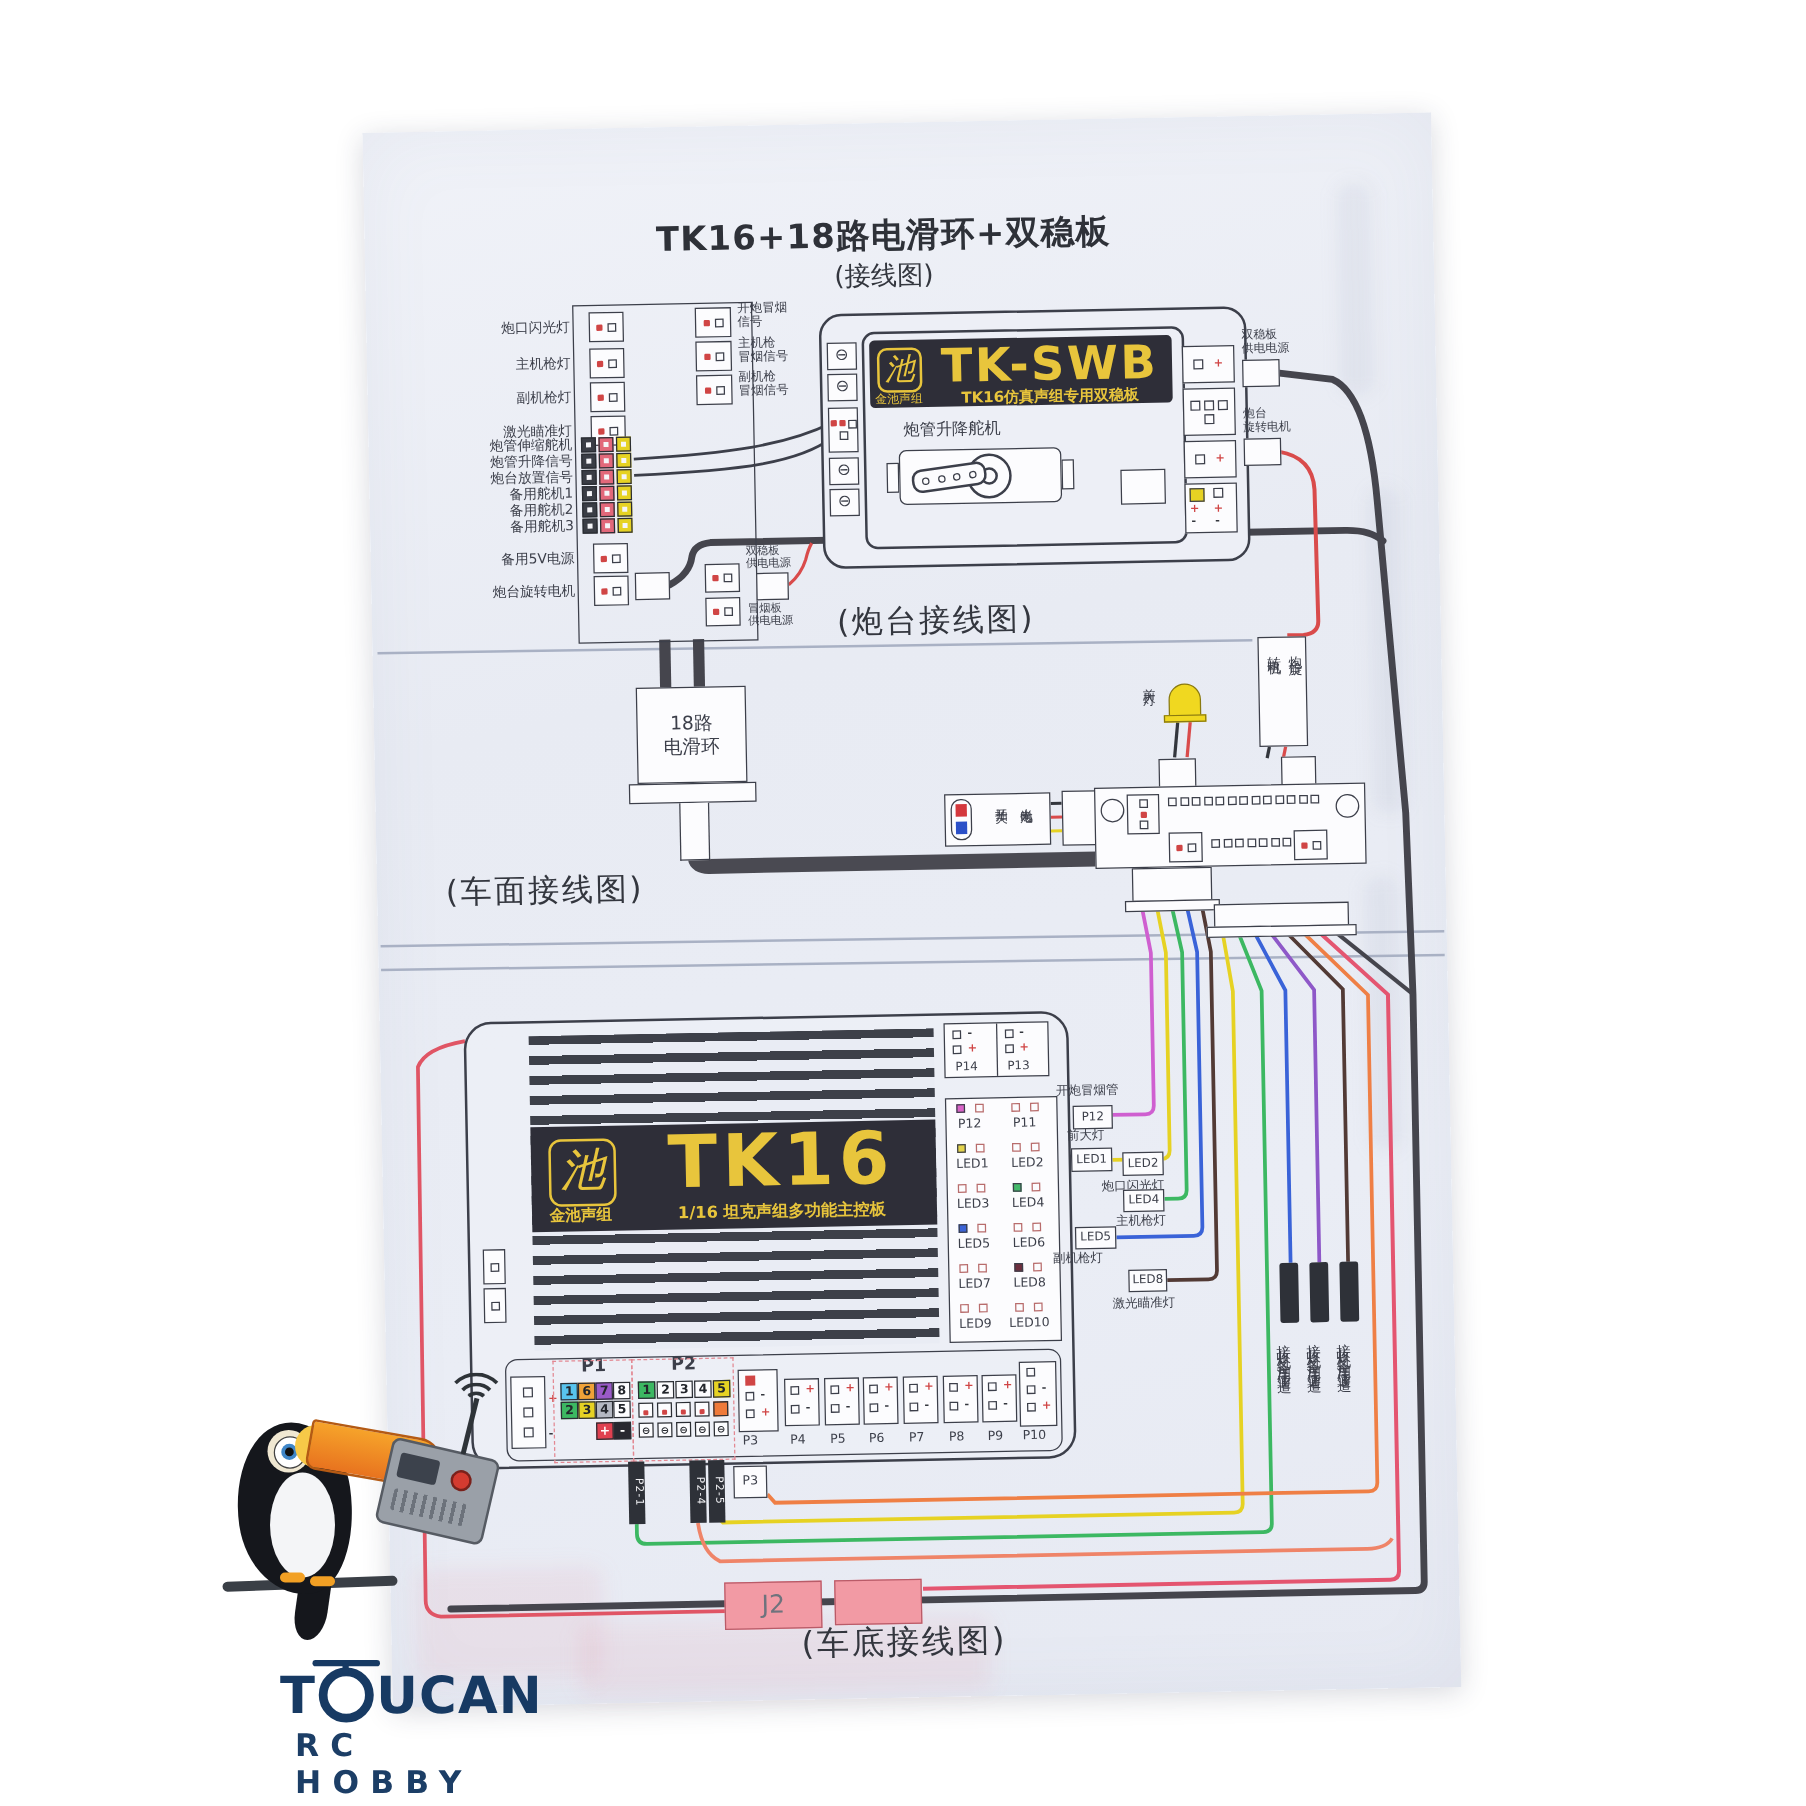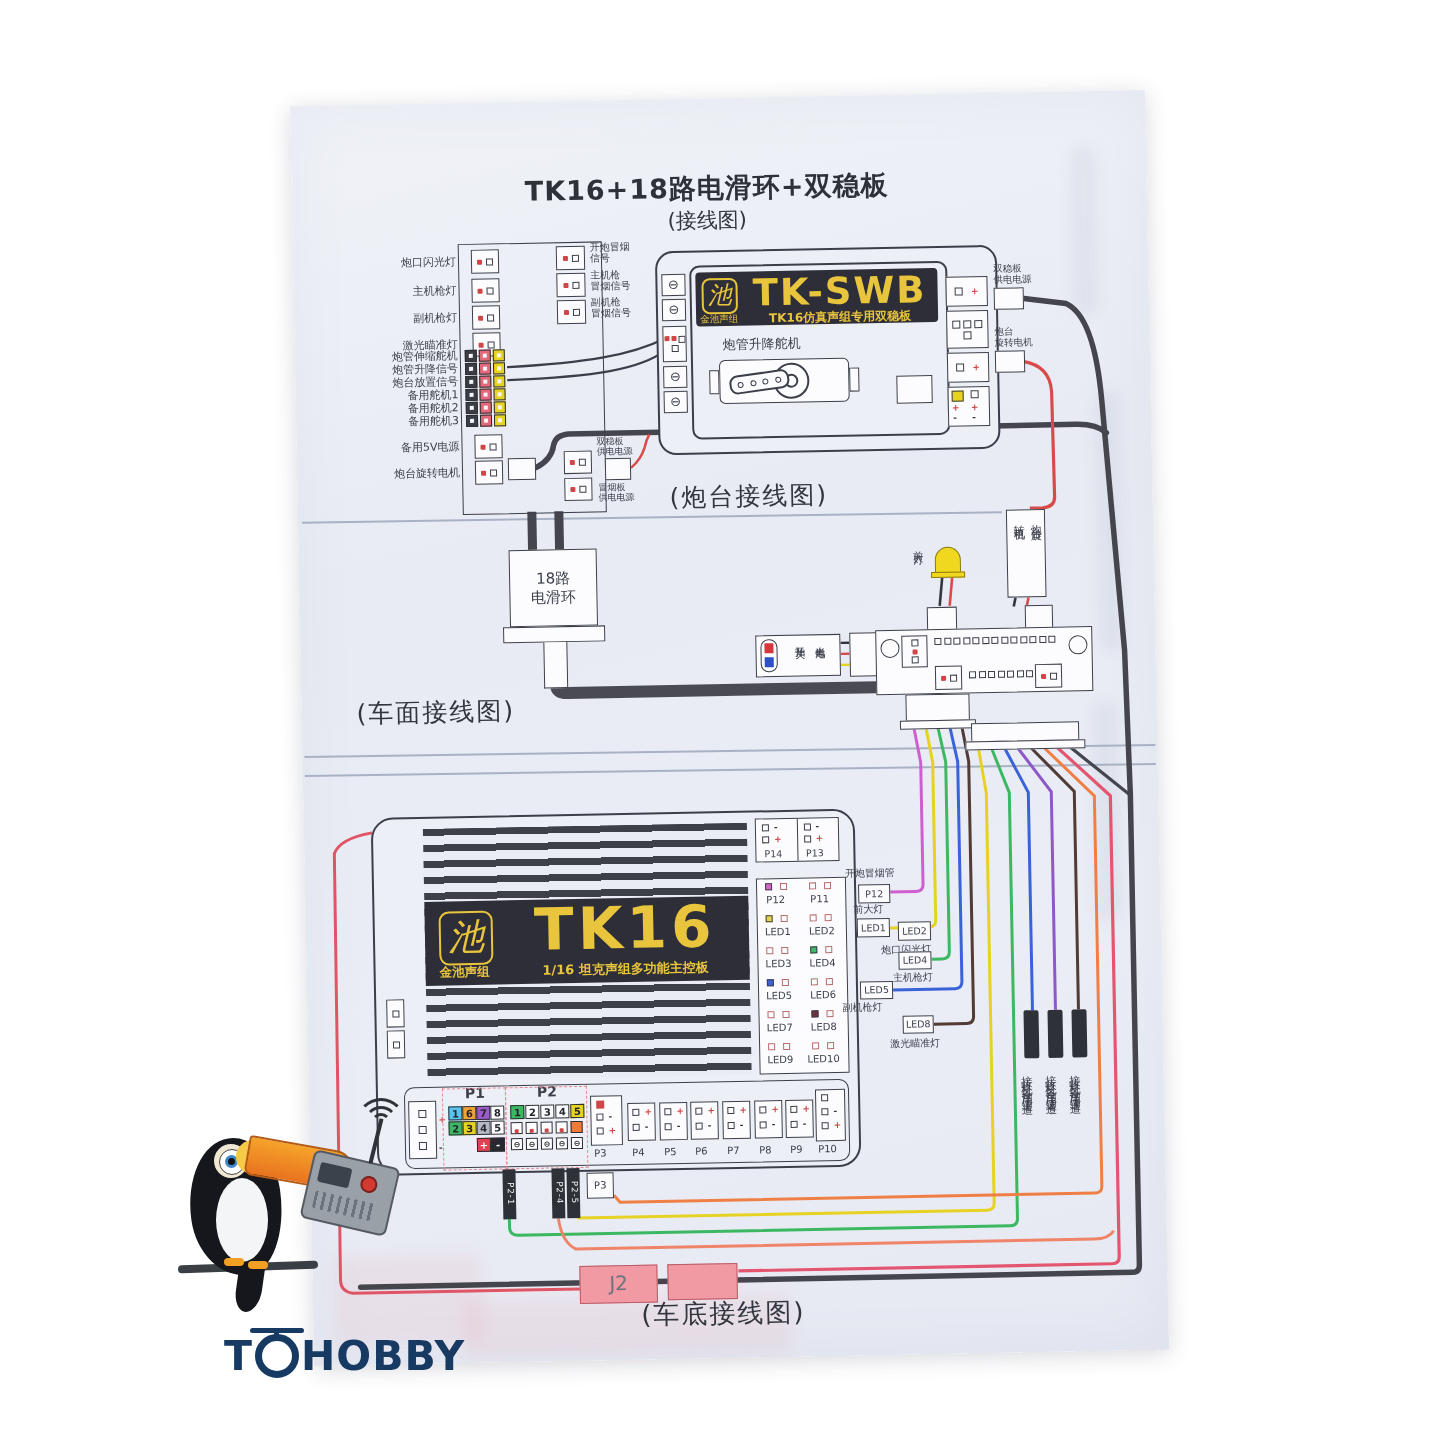--- a/index.html
+++ b/index.html
@@ -675,15 +675,16 @@
   <div class="ant"></div>
   <div class="wifi" style="left:178px;top:-2px;width:44px;height:44px;"></div>
   <div class="wifi" style="left:186px;top:6px;width:28px;height:28px;"></div>
   <div class="wifi" style="left:193px;top:13px;width:14px;height:14px;"></div>
   <div class="brand">
     <span>T</span>
       <span class="heli">
         <span class="rotor"></span>
         <span class="mast"></span>
       </span>
-      <span>HOBBY</span>
-  </div>
+      <span>UCAN</span>
+  </div>
+  <div class="sub">RC HOBBY</div>
 </div>
 
 </body></html>

